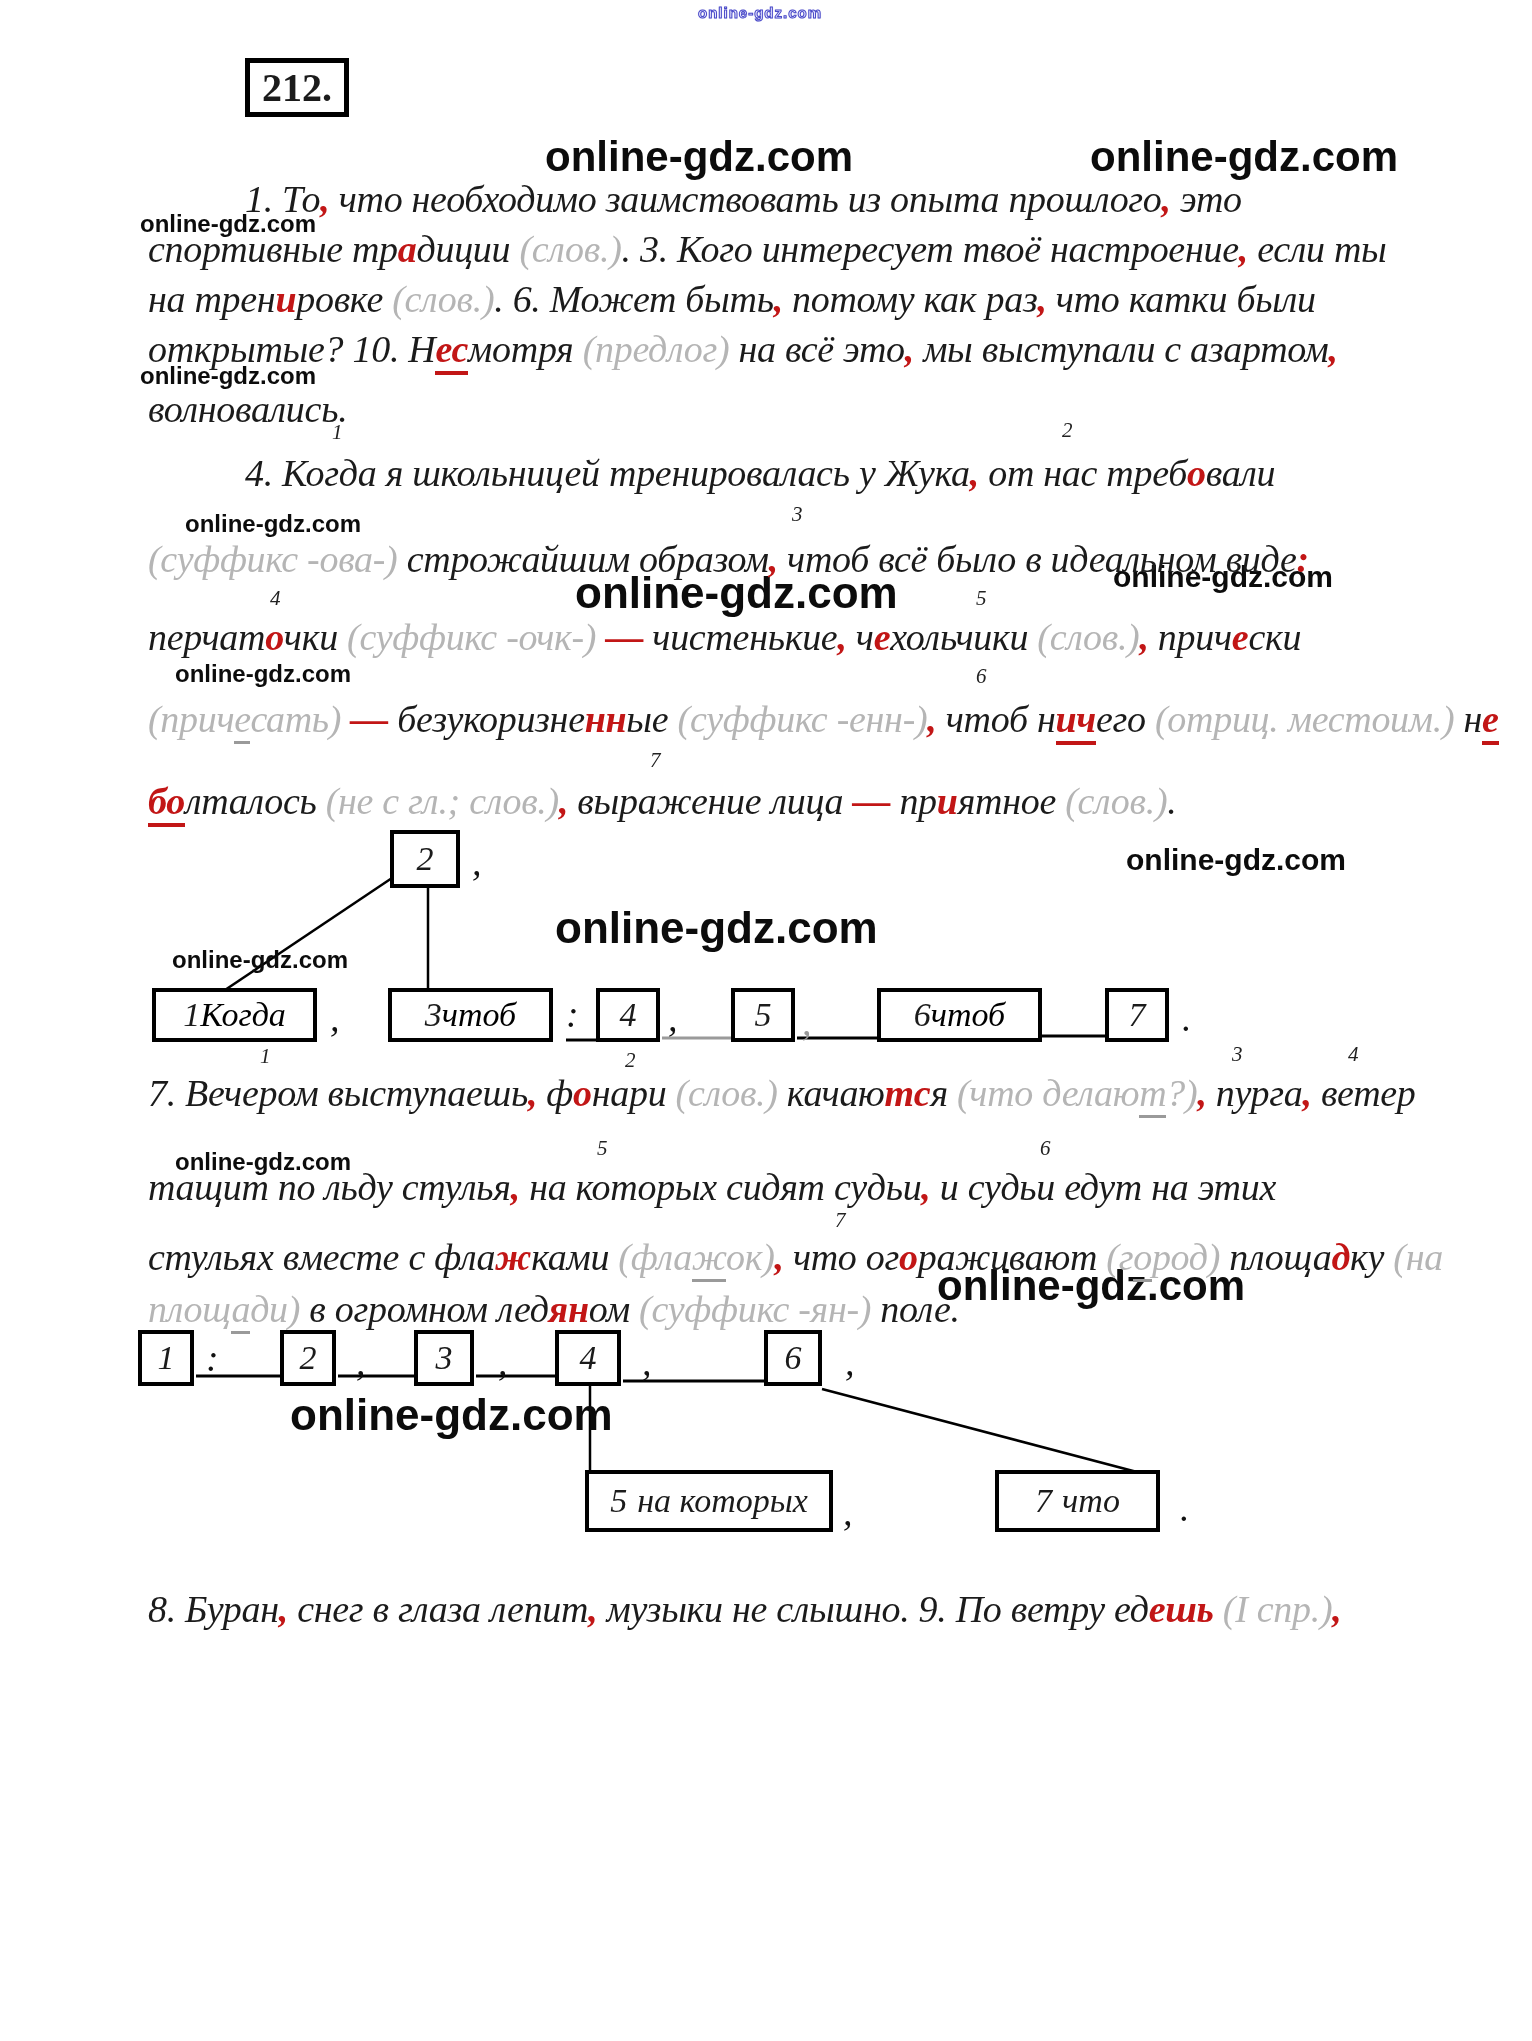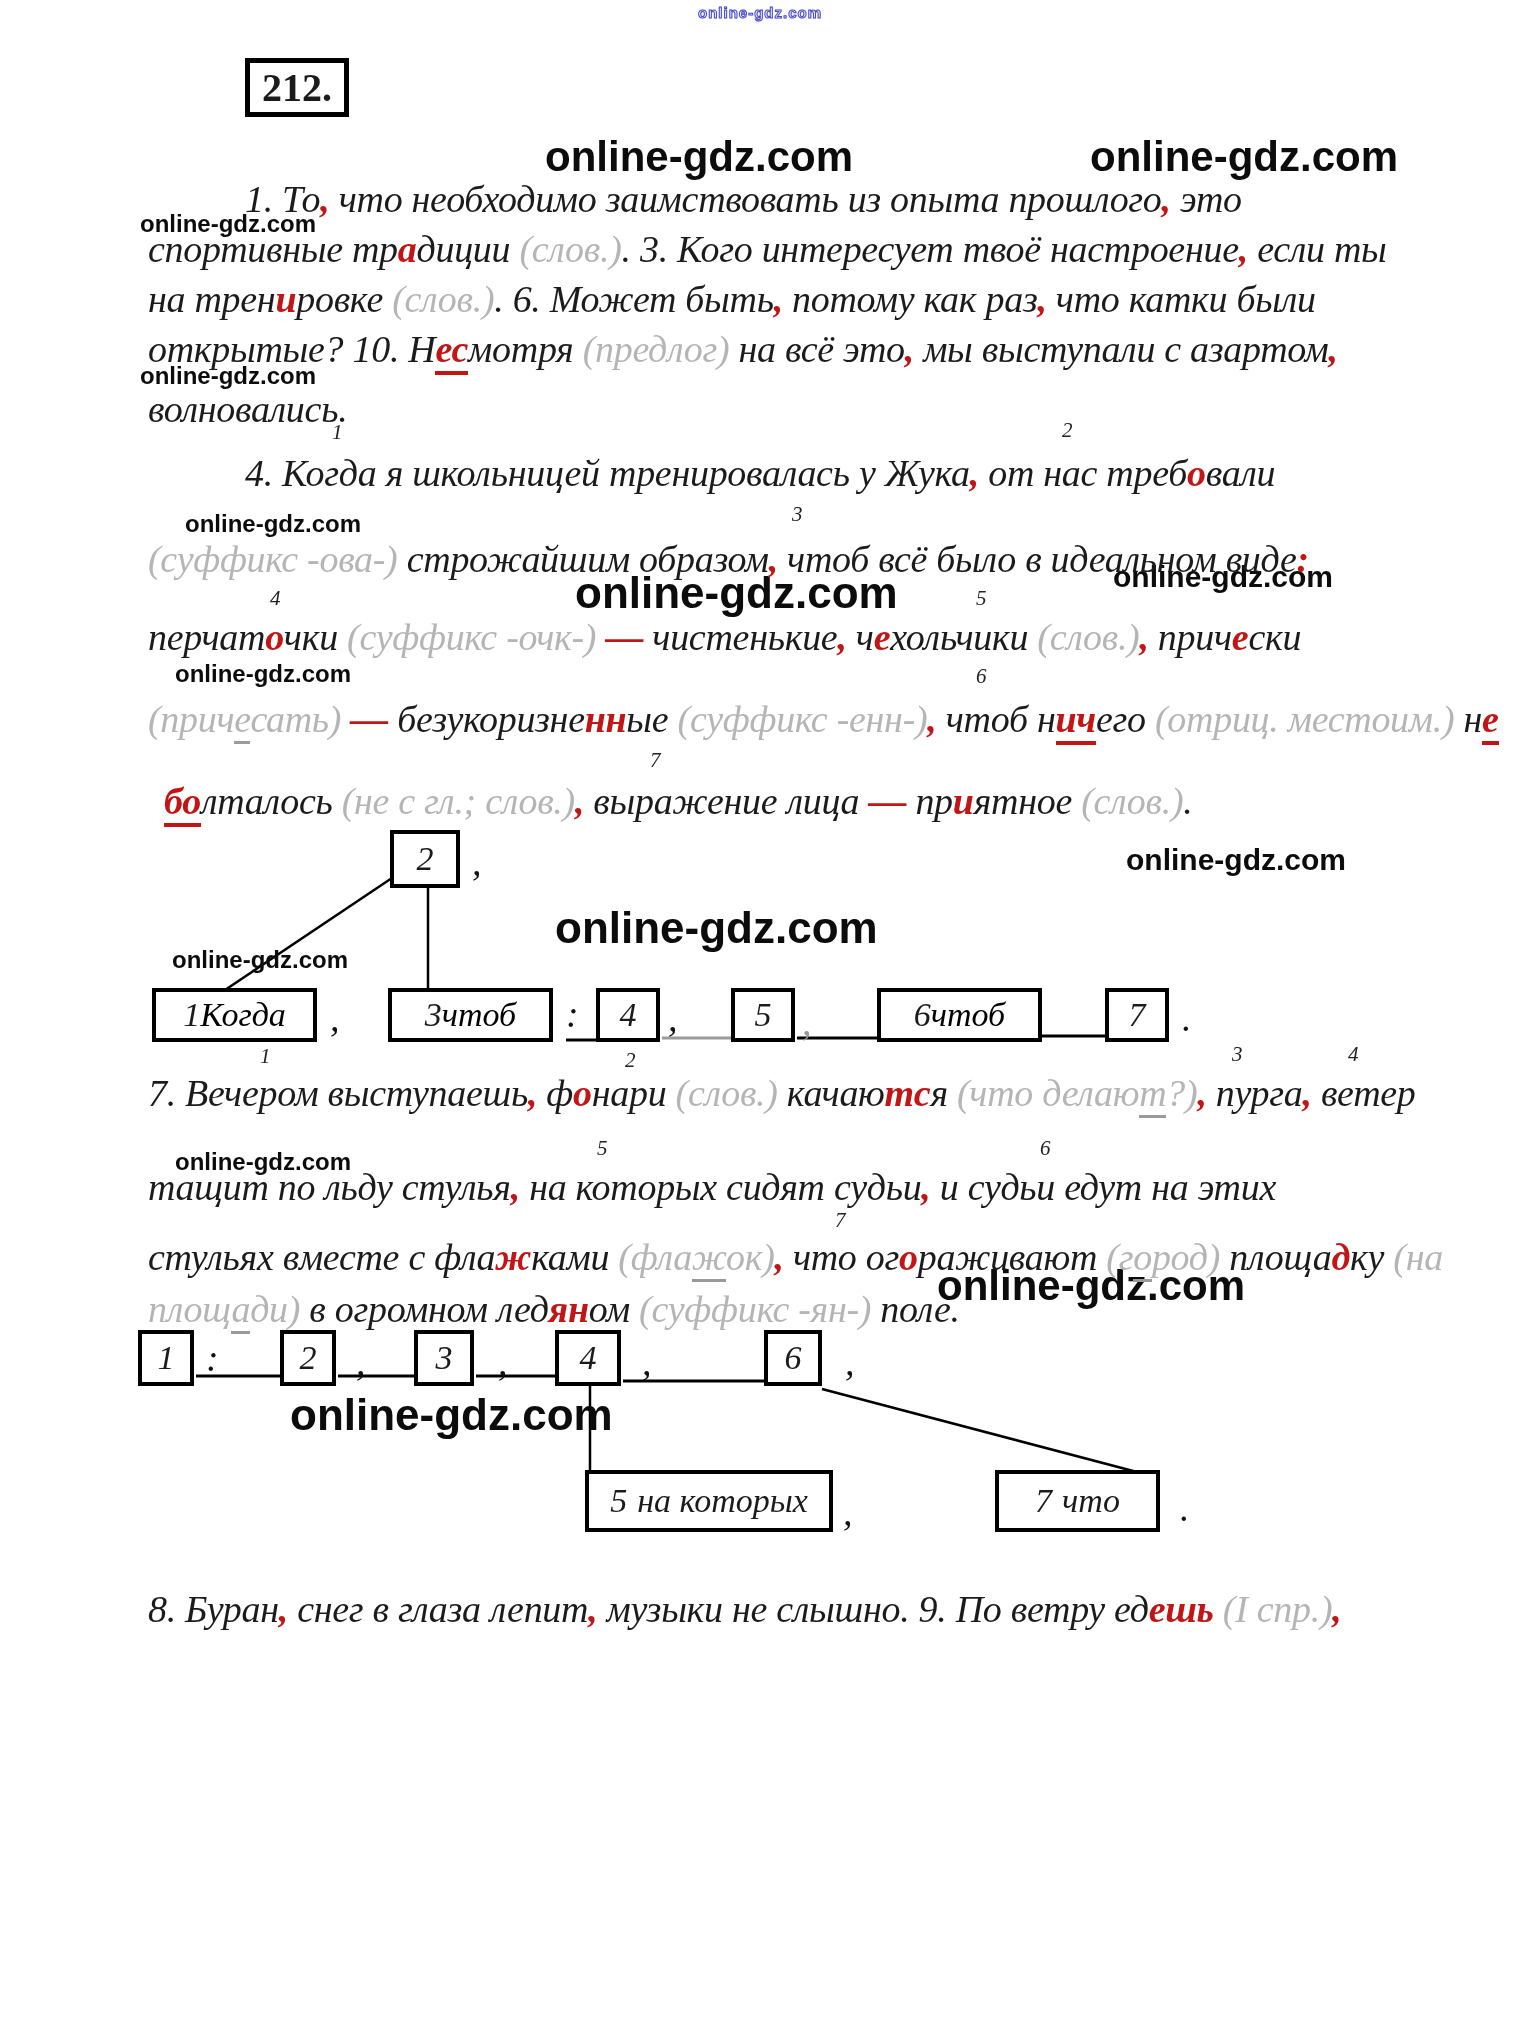--- a/index.html
+++ b/index.html
@@ -91,21 +91,21 @@
 
   <div class="tline" style="left:245px;top:178px;"><span>1. То</span><span class="r">,</span><span> что необходимо заимствовать из опыта прошлого</span><span class="r">,</span><span> это</span></div>
   <div class="tline" style="left:148px;top:228px;"><span>спортивные тр</span><span class="r">а</span><span>диции </span><span class="g">(слов.)</span><span>. 3. Кого интересует твоё настроение</span><span class="r">,</span><span> если ты</span></div>
   <div class="tline" style="left:148px;top:278px;"><span>на трен</span><span class="r">и</span><span>ровке </span><span class="g">(слов.)</span><span>. 6. Может быть</span><span class="r">,</span><span> потому как раз</span><span class="r">,</span><span> что катки были</span></div>
   <div class="tline" style="left:148px;top:328px;"><span>открытые? 10. Н</span><span class="r ul">ес</span><span>мотря </span><span class="g">(предлог)</span><span> на всё это</span><span class="r">,</span><span> мы выступали с азартом</span><span class="r">,</span></div>
   <div class="tline" style="left:148px;top:388px;"><span>волновались.</span></div>
   <div class="tline" style="left:245px;top:452px;"><span>4. Когда я школьницей тренировалась у Жука</span><span class="r">,</span><span> от нас треб</span><span class="r">о</span><span>вали</span></div>
   <div class="tline" style="left:148px;top:538px;"><span class="g">(суффикс -ова-)</span><span> строжайшим образом</span><span class="r">,</span><span> чтоб всё было в идеальном виде</span><span class="r">:</span></div>
   <div class="tline" style="left:148px;top:616px;"><span>перчат</span><span class="r">о</span><span>чки </span><span class="g">(суффикс -очк-)</span><span> </span><span class="r">—</span><span> чистенькие</span><span class="r">,</span><span> ч</span><span class="r">е</span><span>хольчики </span><span class="g">(слов.)</span><span class="r">,</span><span> прич</span><span class="r">е</span><span>ски</span></div>
   <div class="tline" style="left:148px;top:698px;"><span class="g">(прич</span><span class="g ulg">е</span><span class="g">сать)</span><span> </span><span class="r">—</span><span> безукоризне</span><span class="r">нн</span><span>ые </span><span class="g">(суффикс -енн-)</span><span class="r">,</span><span> чтоб н</span><span class="r ul">ич</span><span>его </span><span class="g">(отриц. местоим.)</span><span> н</span><span class="r ul">е</span></div>
-  <div class="tline" style="left:164px;top:780px;"><span class="r ul">бо</span><span>лталось </span><span class="g">(не с гл.; слов.)</span><span class="r">,</span><span> выражение лица </span><span class="r">—</span><span> пр</span><span class="r">и</span><span>ятное </span><span class="g">(слов.)</span><span>.</span></div>
+  <div class="tline" style="left:148px;top:780px;"><span class="r ul">бо</span><span>лталось </span><span class="g">(не с гл.; слов.)</span><span class="r">,</span><span> выражение лица </span><span class="r">—</span><span> пр</span><span class="r">и</span><span>ятное </span><span class="g">(слов.)</span><span>.</span></div>
   <div class="tline" style="left:148px;top:1072px;"><span>7. Вечером выступаешь</span><span class="r">,</span><span> ф</span><span class="r">о</span><span>нари </span><span class="g">(слов.)</span><span> качаю</span><span class="r">тс</span><span>я </span><span class="g">(что делаю</span><span class="g ulg">т</span><span class="g">?)</span><span class="r">,</span><span> пурга</span><span class="r">,</span><span> ветер</span></div>
   <div class="tline" style="left:148px;top:1166px;"><span>тащит по льду стулья</span><span class="r">,</span><span> на которых сидят судьи</span><span class="r">,</span><span> и судьи едут на этих</span></div>
   <div class="tline" style="left:148px;top:1236px;"><span>стульях вместе с фла</span><span class="r">ж</span><span>ками </span><span class="g">(фла</span><span class="g ulg">ж</span><span class="g">ок)</span><span class="r">,</span><span> что ог</span><span class="r">о</span><span>раживают </span><span class="g">(г</span><span class="g ulg">о</span><span class="g">род)</span><span> площа</span><span class="r">д</span><span>ку </span><span class="g">(на</span></div>
   <div class="tline" style="left:148px;top:1288px;"><span class="g">площ</span><span class="g ulg">а</span><span class="g">ди)</span><span> в огромном лед</span><span class="r">ян</span><span>ом </span><span class="g">(суффикс -ян-)</span><span> поле.</span></div>
   <div class="tline" style="left:148px;top:1588px;"><span>8. Буран</span><span class="r">,</span><span> снег в глаза лепит</span><span class="r">,</span><span> музыки не слышно. 9. По ветру ед</span><span class="r">ешь</span><span> </span><span class="g">(I спр.)</span><span class="r">,</span></div>
   <div class="tline" style="left:148px;top:1788px;"><span>Пахомовой, многократной чемпионки СССР, Европы, мира и Олимпийских</span></div>
   <div class="tline" style="left:148px;top:1750px;"><span>игр в спортивных танцах на льду)</span></div>
   <div class="tline" style="left:245px;top:1798px;"><span>Не выписали, потому что это простые предложения: 2. Вот это я</span></div>
   <div class="tline" style="left:148px;top:1846px;margin-left:24px;"><span>называю традициями. 5. Какие раньше были морозы!</span></div>
 

